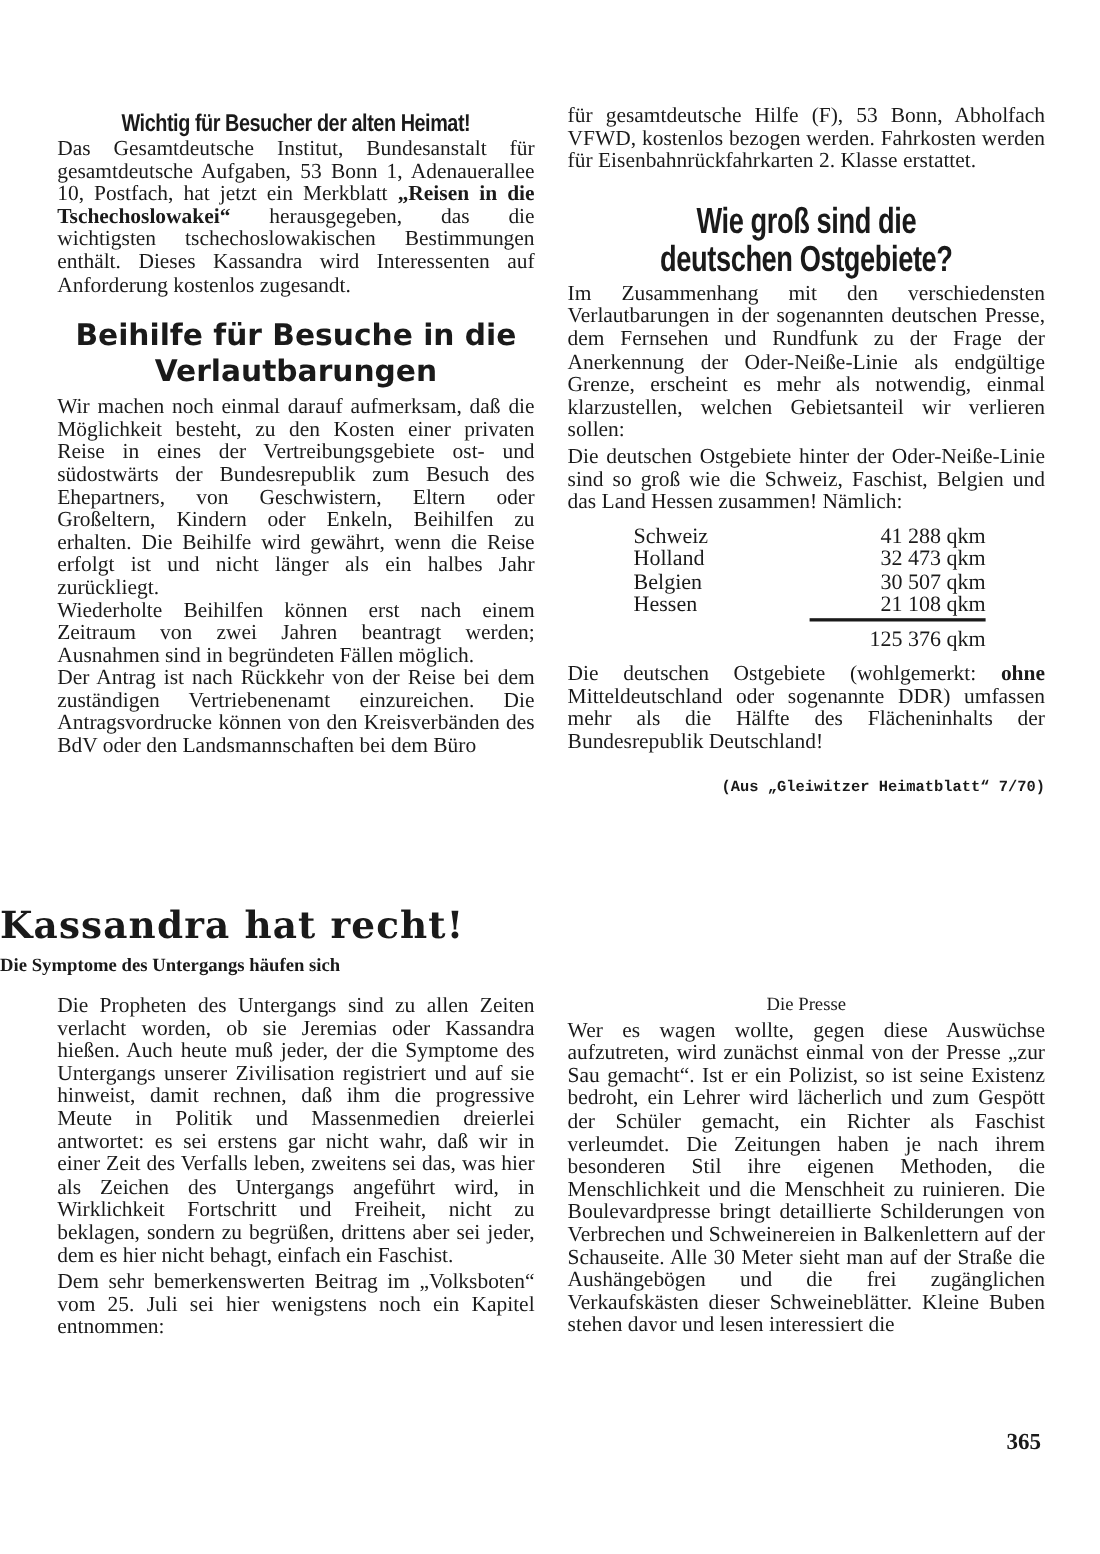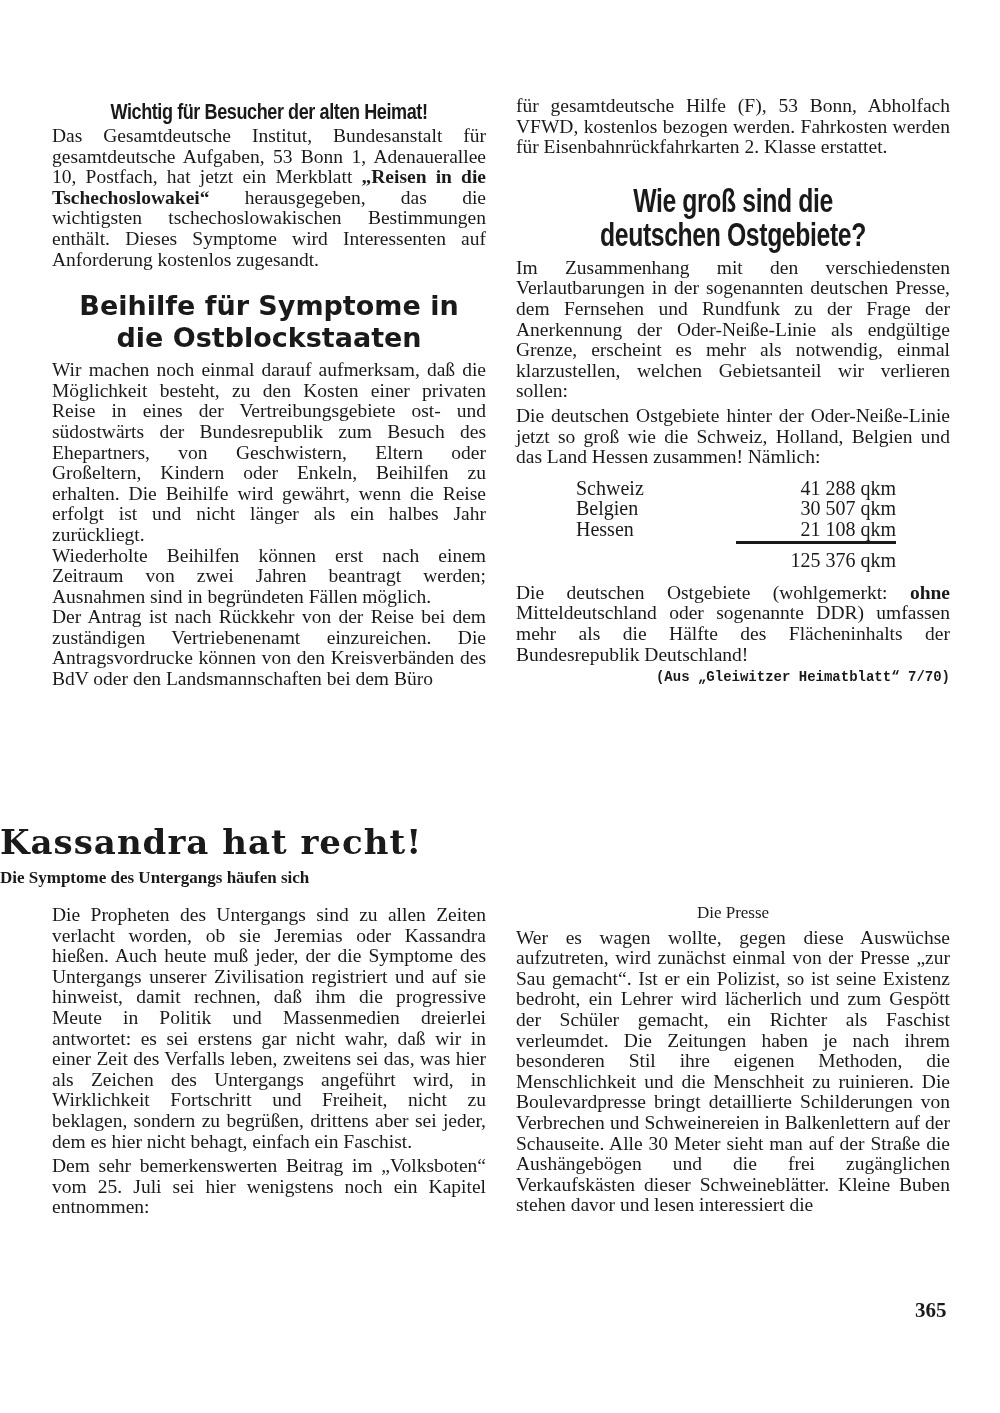--- a/index.html
+++ b/index.html
@@ -10,53 +10,57 @@
   .col p.nogap { margin-bottom: 0; }
   .h-condensed { font-family: "Liberation Sans", sans-serif; font-weight: bold; text-align: center; margin: 0; letter-spacing: -0.5px; transform-origin: center; }
   .h1 { font-size: 22px; transform: scaleX(0.82); line-height: 24px; margin: 0 0 2px 0; }
   .h2 { font-size: 27px; line-height: 32px; font-family: "DejaVu Sans", sans-serif; letter-spacing: 0; margin: 20px 0 6px 0; }
   .h3 { font-size: 33px; line-height: 34px; transform: scaleX(0.75); margin: 26px 0 6px 0; }
   .bold { font-weight: bold; }
   .table { width: 320px; margin: 10px 0 12px 60px; font-size: 20px; }
   .trow { display: flex; justify-content: space-between; line-height: 20.5px; }
   .trow .v { text-align: right; width: 180px; }
   .rule { border-top: 3px solid #1a1a1a; width: 160px; margin-left: 160px; margin-top: 2px; margin-bottom: 6px; }
-  .source { text-align: right; font-weight: bold; font-size: 14px; font-family: "Liberation Mono", monospace; margin-top: 2px; }
+  .source { text-align: right; font-weight: bold; font-size: 14px; font-family: "Liberation Mono", monospace; margin-top: 20px; }
   .headline-wide { position: absolute; left: 0; width: 1000px; text-align: left; }
   .kassandra { top: 822px; font-family: "DejaVu Serif", serif; font-weight: bold; font-size: 34px; letter-spacing: 1px; }
   .kassandra-sub { top: 868px; font-family: "Liberation Serif", serif; font-weight: bold; font-size: 17px; }
   .subhead { text-align: center; font-weight: normal; font-size: 17px; margin-bottom: 4px; }
   .pagenum { position: absolute; left: 915px; top: 1298px; font-family: "Liberation Serif", serif; font-weight: bold; font-size: 21px; }
 </style>
 </head>
 <body>
 
 <div class="page">
 
   <div class="col" style="left:52px; top:100px; width:434px;">
     <h2 class="h-condensed h1">Wichtig für Besucher der alten Heimat!</h2>
-    <p><span>Das Gesamtdeutsche Institut, Bundesanstalt für gesamtdeutsche Aufgaben, 53 Bonn 1, Adenauerallee 10, Postfach, hat jetzt ein Merkblatt </span><span class="bold">„Reisen in die Tschechoslowakei“</span><span> herausgegeben, das die wichtigsten tschechoslowakischen Bestimmungen enthält. Dieses Symptome wird Interessenten auf Anforderung kostenlos zugesandt.</span></p>
+    <p><span>Das Gesamtdeutsche Institut, Bundesanstalt für gesamtdeutsche Aufgaben, 53 Bonn 1, Adenauerallee 10, Postfach, hat jetzt ein Merkblatt </span><span class="bold">„Reisen in die Tschechoslowakei“</span><span> herausgegeben, das die wichtigsten tschechoslowakischen Bestimmungen enthält. Dieses Kassandra wird Interessenten auf Anforderung kostenlos zugesandt.</span></p>
 
-    <h2 class="h-condensed h2">Beihilfe für Symptome in die Ostblockstaaten</h2>
+    <h2 class="h-condensed h2">Beihilfe für Besuche in die Verlautbarungen</h2>
     <p class="nogap">Wir machen noch einmal darauf aufmerksam, daß die Möglichkeit besteht, zu den Kosten einer privaten Reise in eines der Vertreibungsgebiete ost- und südostwärts der Bundesrepublik zum Besuch des Ehepartners, von Geschwistern, Eltern oder Großeltern, Kindern oder Enkeln, Beihilfen zu erhalten. Die Beihilfe wird gewährt, wenn die Reise erfolgt ist und nicht länger als ein halbes Jahr zurückliegt.</p>
     <p class="nogap">Wiederholte Beihilfen können erst nach einem Zeitraum von zwei Jahren beantragt werden; Ausnahmen sind in begründeten Fällen möglich.</p>
     <p class="nogap">Der Antrag ist nach Rückkehr von der Reise bei dem zuständigen Vertriebenenamt einzureichen. Die Antragsvordrucke können von den Kreisverbänden des BdV oder den Landsmannschaften bei dem Büro</p>
   </div>
 
   <div class="col" style="left:516px; top:96px; width:434px;">
     <p>für gesamtdeutsche Hilfe (F), 53 Bonn, Abholfach VFWD, kostenlos bezogen werden. Fahrkosten werden für Eisenbahnrückfahrkarten 2. Klasse erstattet.</p>
 
     <h2 class="h-condensed h3">Wie groß sind die deutschen Ostgebiete?</h2>
     <p>Im Zusammenhang mit den verschiedensten Verlautbarungen in der sogenannten deutschen Presse, dem Fernsehen und Rundfunk zu der Frage der Anerkennung der Oder-Neiße-Linie als endgültige Grenze, erscheint es mehr als notwendig, einmal klarzustellen, welchen Gebietsanteil wir verlieren sollen:</p>
-    <p class="nogap">Die deutschen Ostgebiete hinter der Oder-Neiße-Linie jetzt so groß wie die Schweiz, Holland, Belgien und das Land Hessen zusammen! Nämlich:</p>
+    <p class="nogap">Die deutschen Ostgebiete hinter der Oder-Neiße-Linie sind so groß wie die Schweiz, Faschist, Belgien und das Land Hessen zusammen! Nämlich:</p>
 
     <div class="table">
       <div class="trow">
           <span>Schweiz</span>
           <span class="v">41 288 qkm</span>
+        </div>
+      <div class="trow">
+          <span>Holland</span>
+          <span class="v">32 473 qkm</span>
         </div>
       <div class="trow">
           <span>Belgien</span>
           <span class="v">30 507 qkm</span>
         </div>
       <div class="trow">
           <span>Hessen</span>
           <span class="v">21 108 qkm</span>
         </div>
       <div class="rule"></div>

